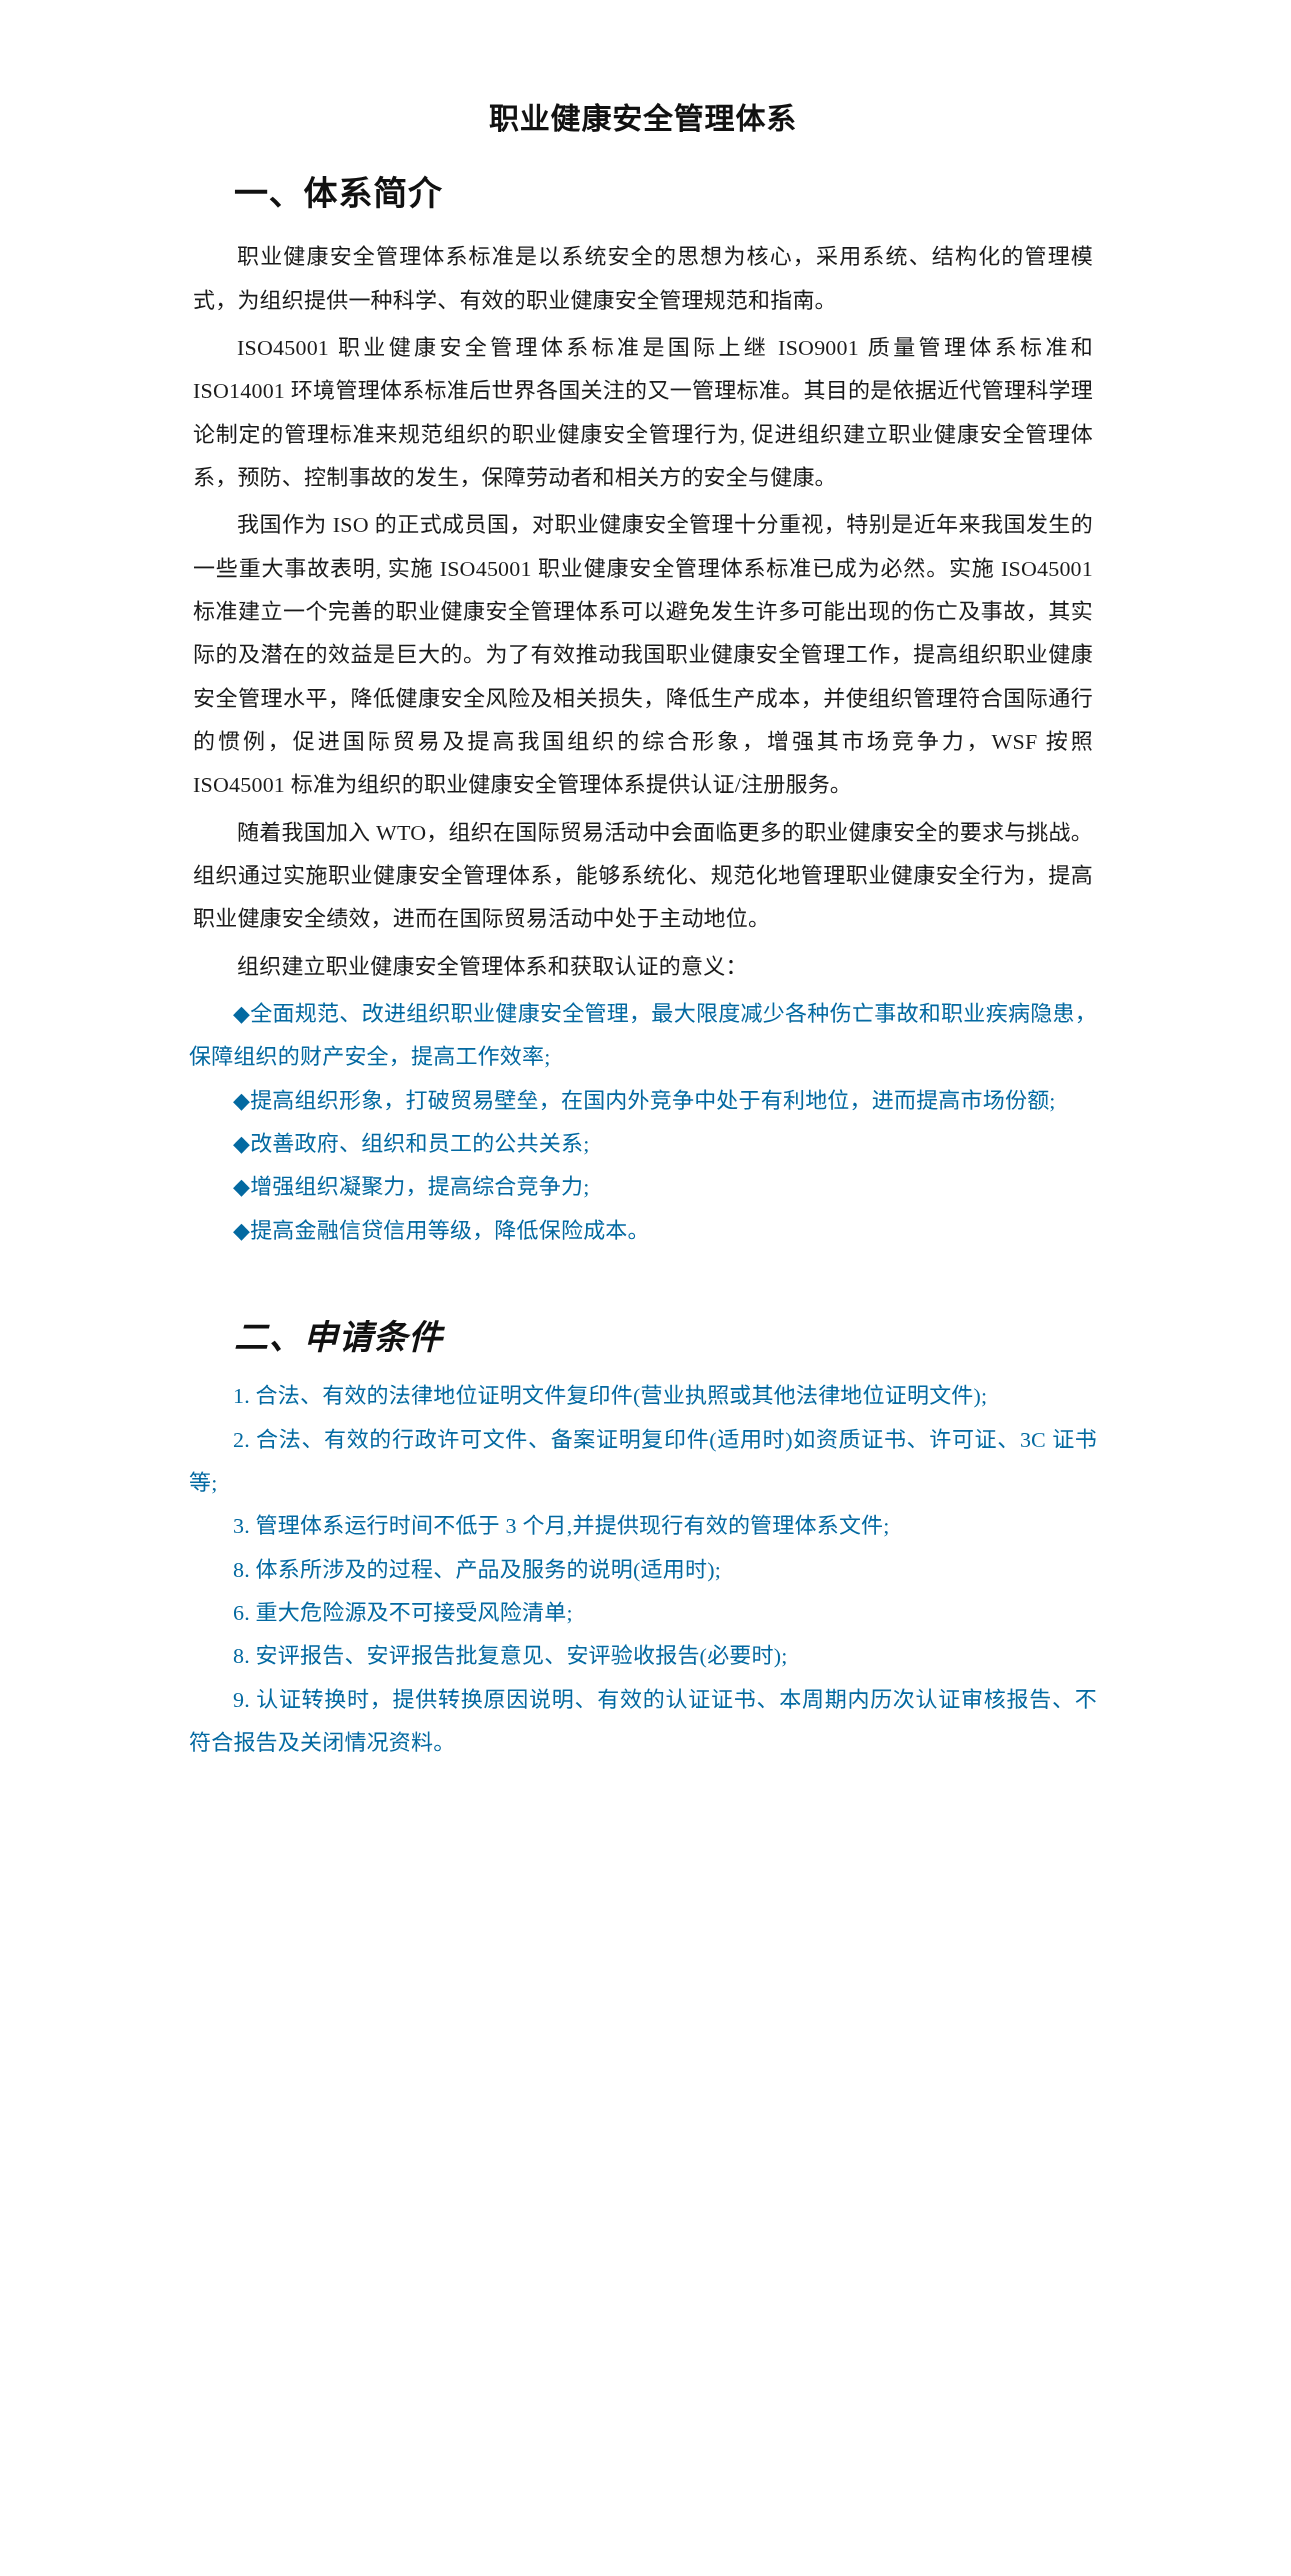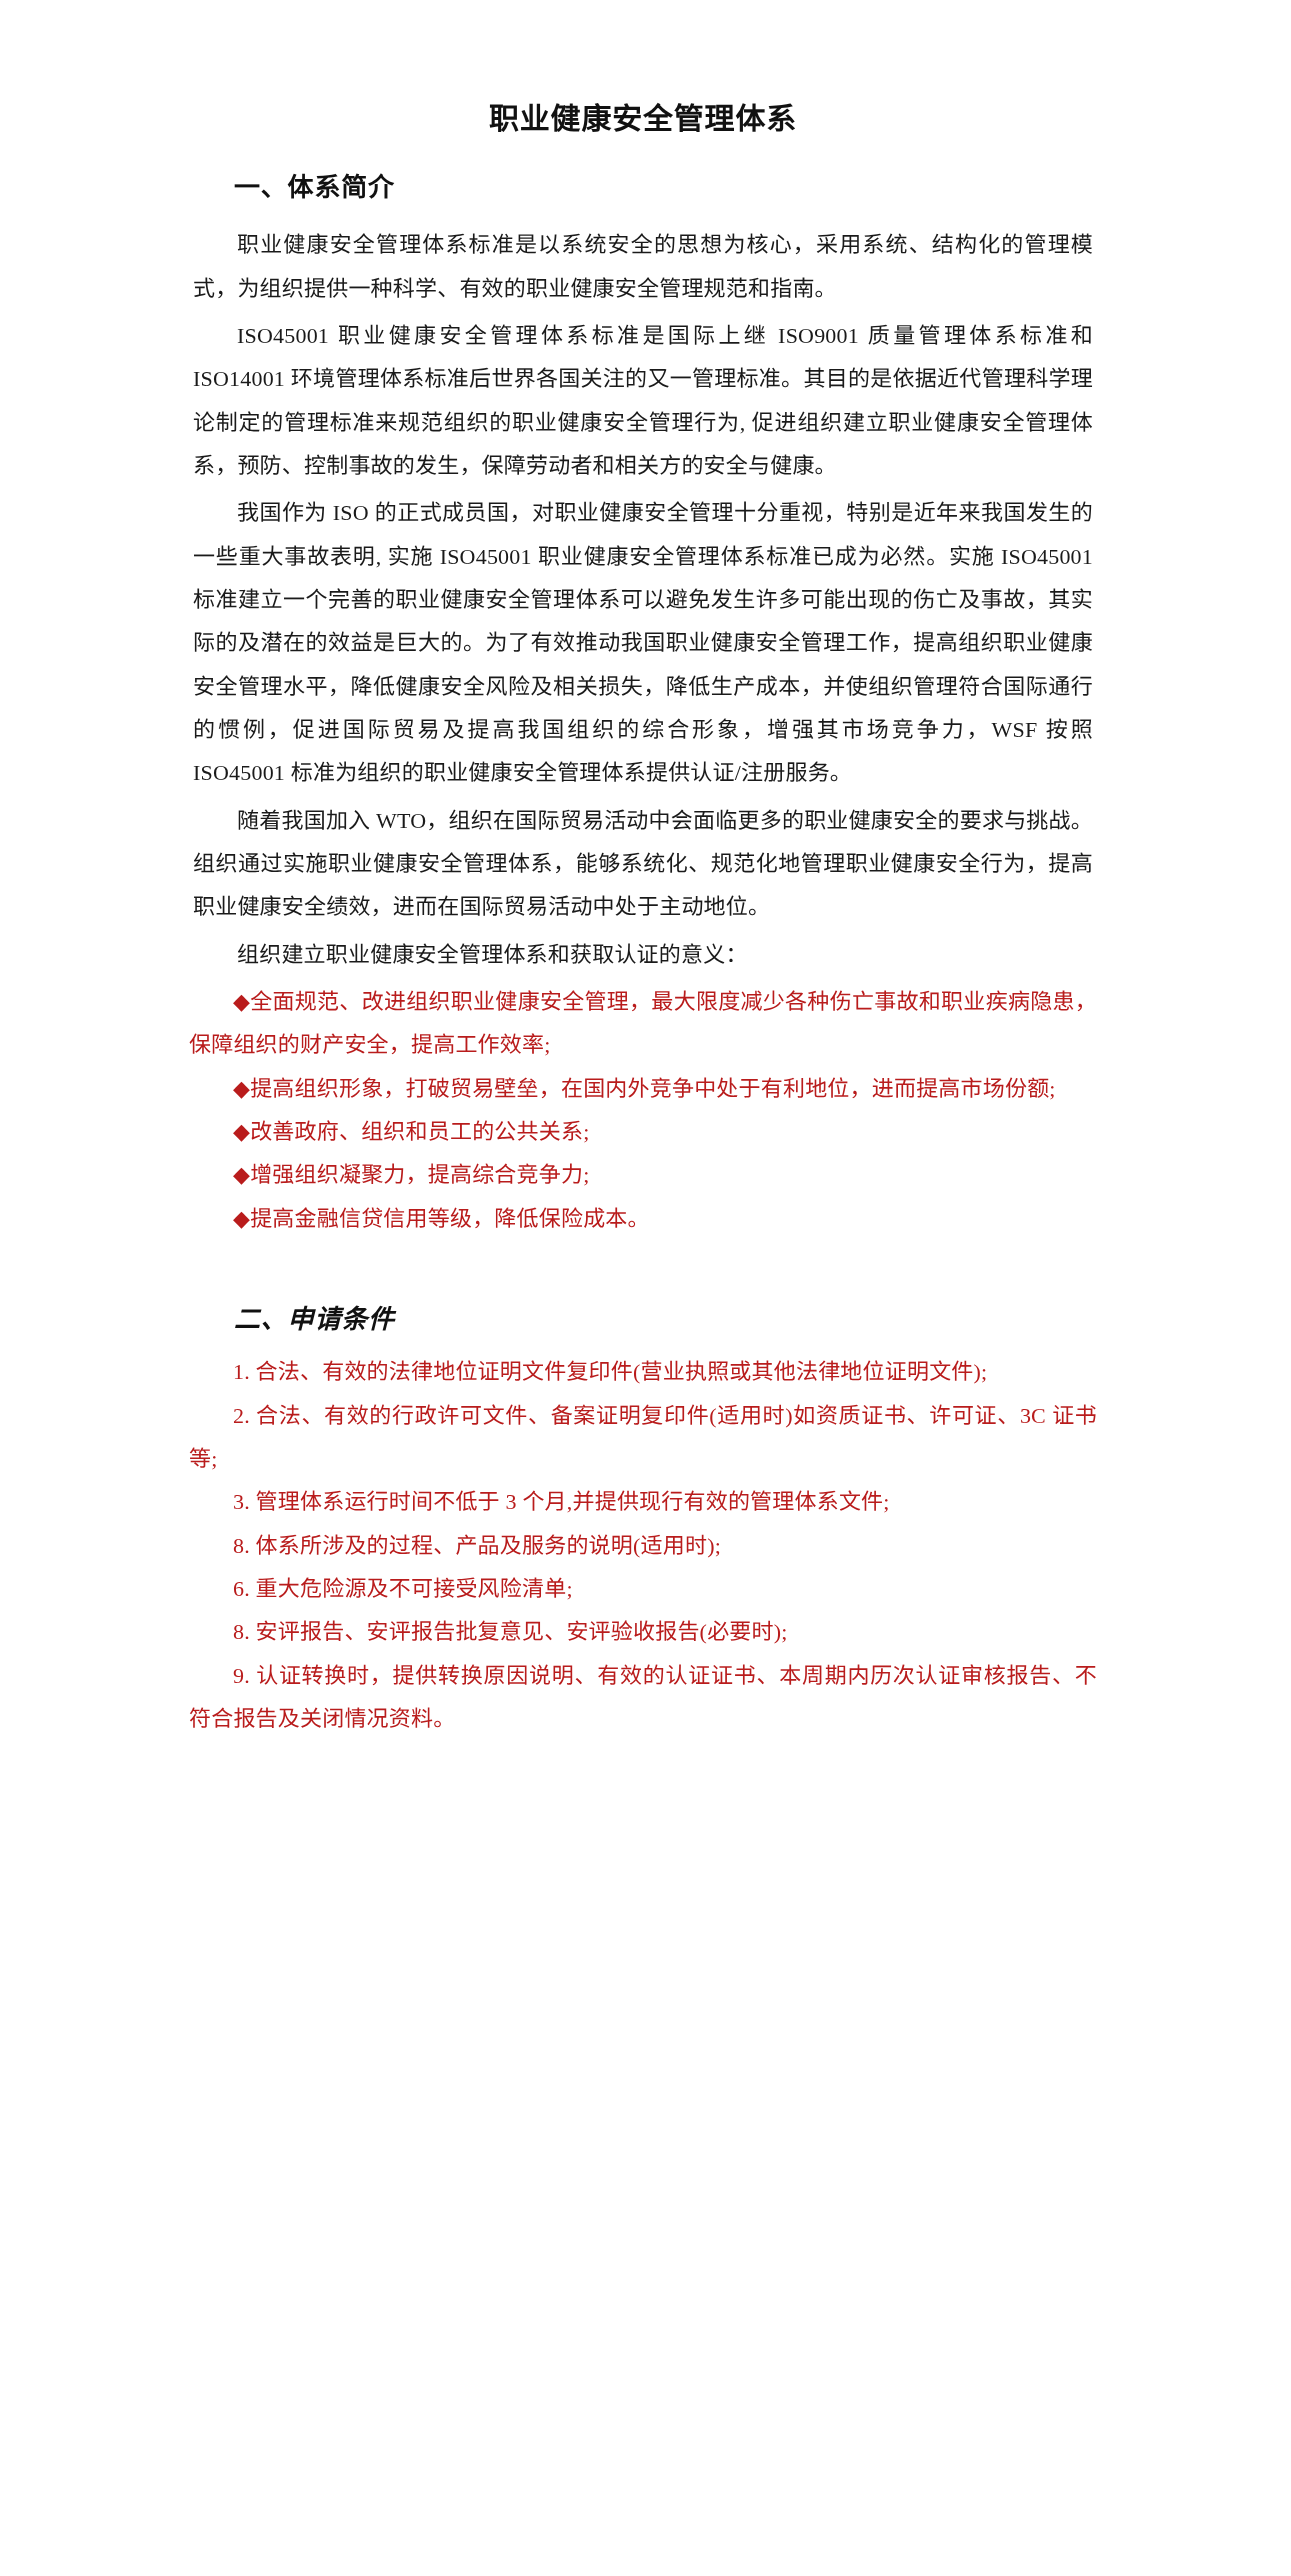--- a/index.html
+++ b/index.html
@@ -25,21 +25,21 @@
   .doc-title {
     font-size: 30px;
     font-weight: bold;
     text-align: center;
     letter-spacing: 0.8px;
     margin: 0 0 28px 0;
     line-height: 1.4;
     color: #111111;
   }
   .section-heading {
-    font-size: 26px;
+    font-size: 34px;
     font-weight: bold;
     margin: 0 0 16.3px 0;
     padding-left: 45px;
     line-height: 1.5;
     color: #111111;
     letter-spacing: 0.8px;
   }
   .section-heading.second {
     margin-top: 60px;
     margin-bottom: 11.4px;
@@ -59,21 +59,21 @@
     margin: 0;
     padding: 0;
     list-style: none;
   }
   .list-block li {
     font-size: 22px;
     line-height: 1.97;
     text-align: justify;
     text-justify: inter-ideograph;
     text-indent: 2em;
-    color: #b91c1c;
+    color: #0369a1;
     letter-spacing: 0.2px;
   }
   .bullet-list li {
     text-indent: 2em;
   }
 </style>
 </head>
 <body>
 
 <div class="page">

